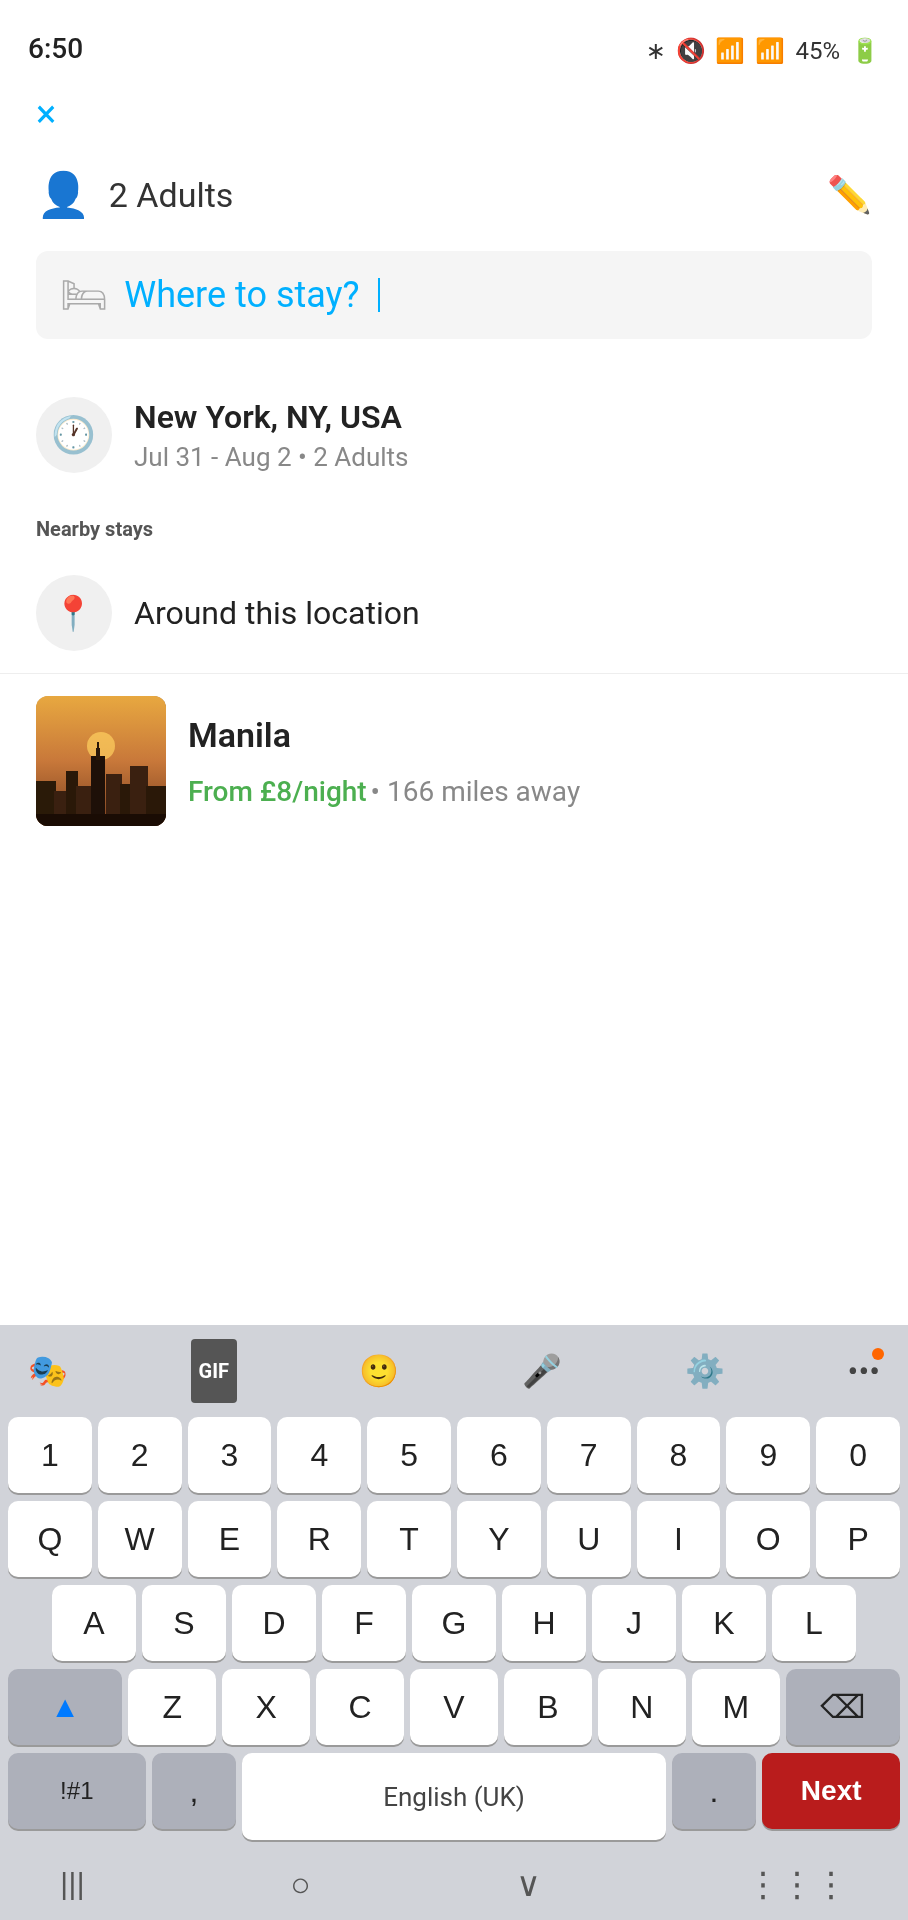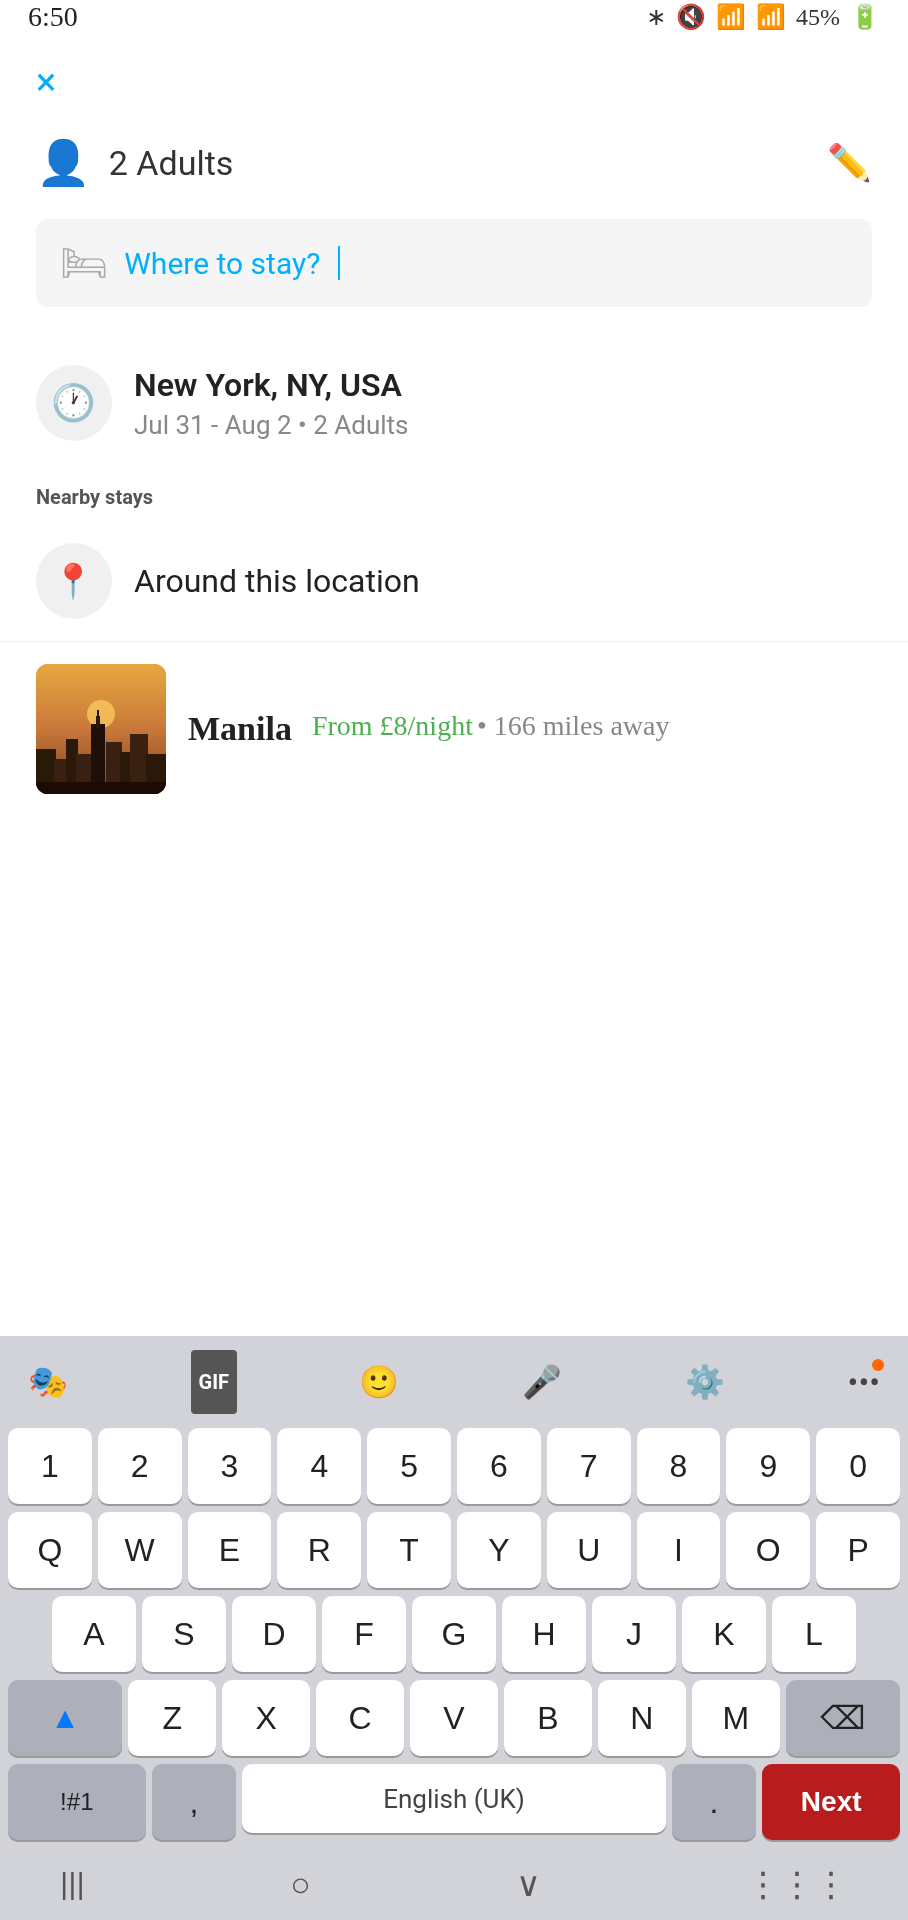--- a/index.html
+++ b/index.html
@@ -9,24 +9,23 @@
       min-height: 1920px;
       font-family: 'Roboto', Arial, sans-serif;
       background: #fff;
       overflow-x: hidden;
     }
 
     
     .status-bar {
       display: flex;
       justify-content: space-between;
-      align-items: center;
-      padding: 1px 28px 10px;
+      align-items: flex-end;
+      padding: 32px 28px 10px;
       background: #fff;
-      font-family: Liberation Serif, serif;
     }
     .status-time {
       font-size: 28px;
       font-weight: 500;
       color: #222;
     }
     .status-icons {
       display: flex;
       align-items: center;
       gap: 10px;
@@ -87,21 +86,21 @@
       padding: 22px 24px;
       display: flex;
       align-items: center;
       gap: 16px;
     }
     .bed-icon {
       font-size: 38px;
       color: #aaa;
     }
     .search-placeholder {
-      font-size: 30px;
+      font-size: 36px;
       color: #00b0ff;
     }
     .cursor-blink {
       display: inline-block;
       width: 2px;
       height: 34px;
       background: #00b0ff;
       margin-left: 2px;
       vertical-align: middle;
     }
@@ -194,22 +193,22 @@
       background: linear-gradient(135deg, #c8a060 0%, #e8b870 30%, #7a5030 60%, #3a2010 100%);
       position: relative;
     }
     
     .city-thumb svg {
       width: 100%;
       height: 100%;
     }
     .city-info {
       display: flex;
+      flex-direction: column;
       gap: 20px;
-      font-family: Liberation Serif, serif;
     }
     .city-name {
       font-size: 34px;
       font-weight: 600;
       color: #222;
     }
     .city-price {
       font-size: 28px;
       color: #4caf50;
       font-weight: 500;
@@ -305,21 +304,21 @@
       gap: 6px;
     }
     .kb-row-bottom {
       display: flex;
       padding: 4px 8px 8px;
       gap: 6px;
     }
 
     .kb-space {
       flex: 4;
-      height: 69px;
+      height: 87px;
       background: #fff;
       border-radius: 10px;
       display: flex;
       align-items: center;
       justify-content: center;
       font-size: 26px;
       color: #444;
       cursor: pointer;
       box-shadow: 0 2px 0 #9a9a9a;
     }

